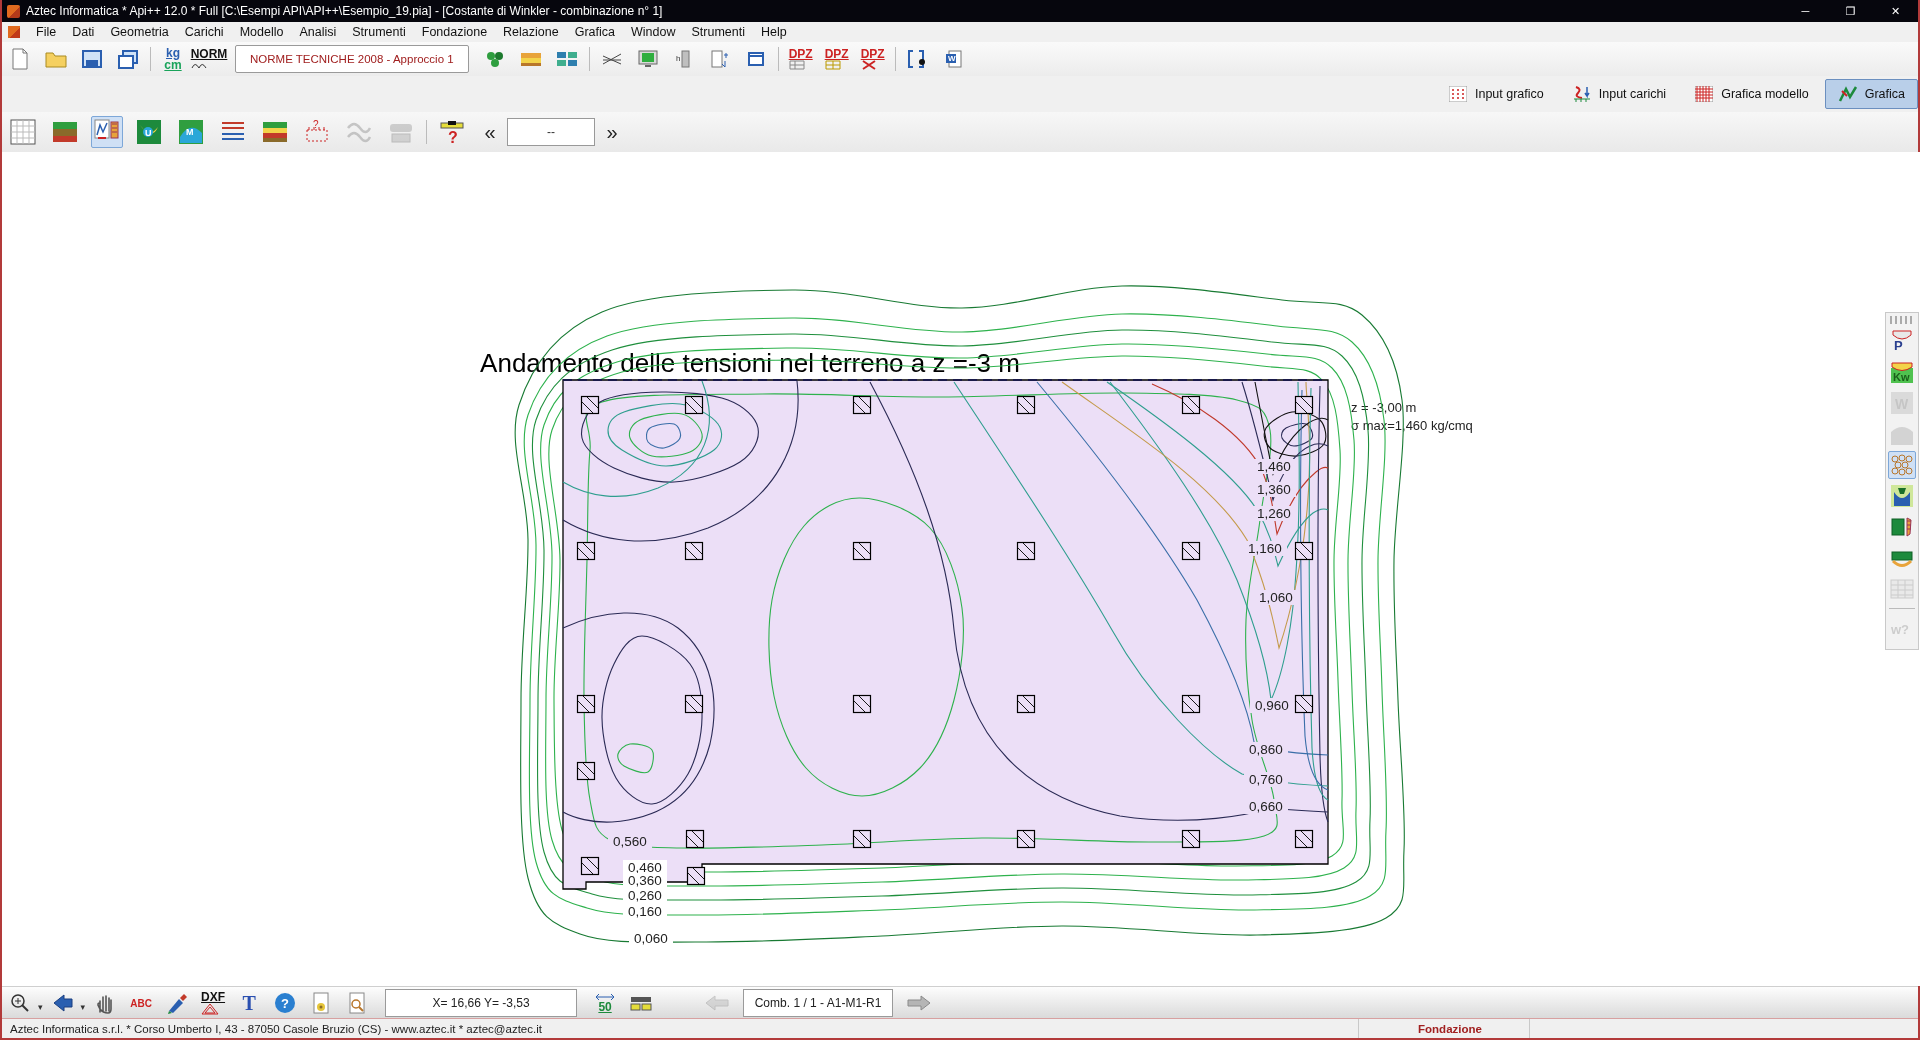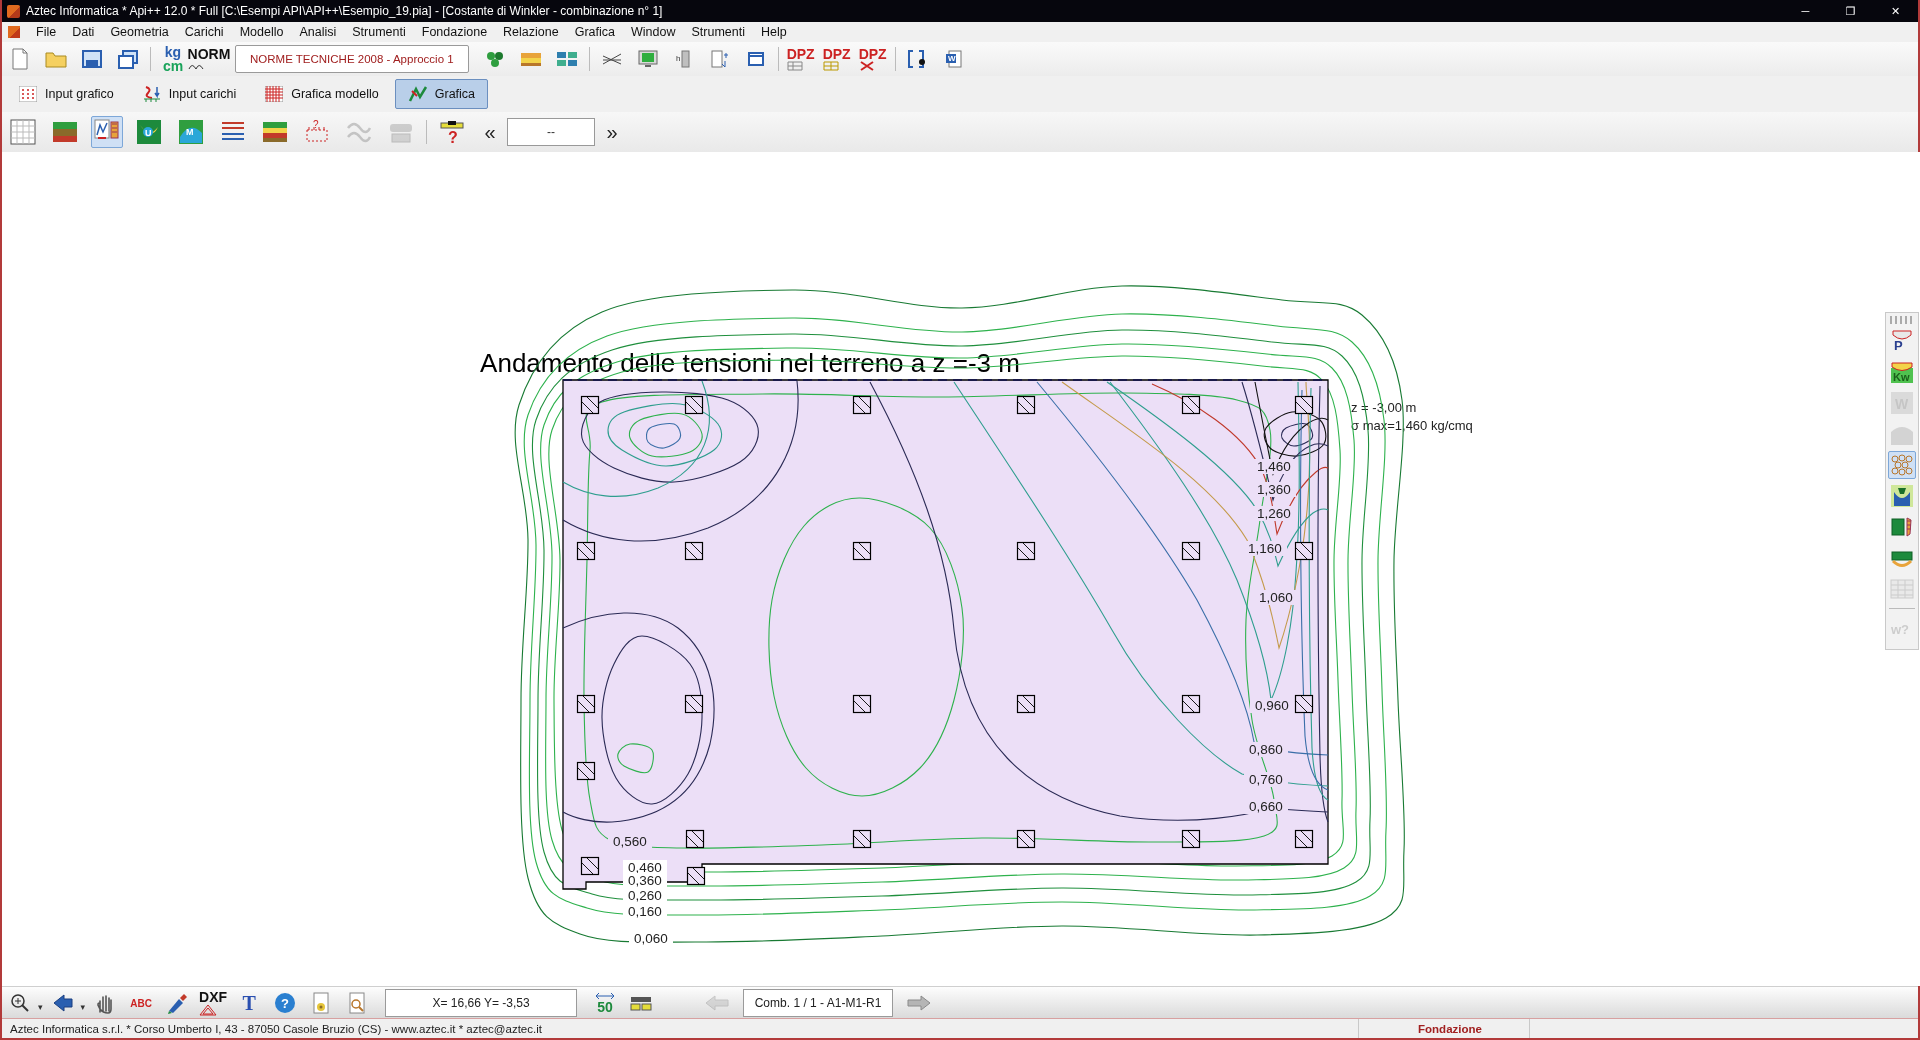--- a/index.html
+++ b/index.html
@@ -14,23 +14,23 @@
   #menubar{position:absolute;left:0;top:22px;width:100%;height:20px;background:#f0f0f0;display:flex;align-items:center;font-size:12.5px;color:#111;border-bottom:1px solid #e3e3e3;}
   #menubar .appico2{width:12px;height:12px;margin:0 8px 0 6px;background:linear-gradient(135deg,#e06a1f 55%,#c03a1a 55%);}
   #menubar .mitem{padding:0 8px;}
   
   #toolbar-main{position:absolute;left:0;top:42px;width:100%;height:34px;background:linear-gradient(#fafafa,#ececec);display:flex;align-items:center;border-bottom:1px solid #dcdcdc;}
   .ico{width:26px;height:26px;margin:0 5px;display:flex;align-items:center;justify-content:center;position:relative;}
   .ico svg{display:block;}
   .vsep{width:1px;height:24px;background:#bbb;margin:0 4px;}
   .disabled{opacity:.42;filter:grayscale(1);}
   #norme-btn{height:26px;margin:0 8px;padding:0 14px;background:#fff;border:1px solid #9a9a9a;border-radius:2px;color:#a12020;font-size:11.5px;display:flex;align-items:center;}
-  .tinytxt{font-size:14px;font-weight:bold;line-height:1;}
-  
-  #tabbar{position:absolute;left:0;top:76px;width:100%;height:36px;background:#f0f0f0;display:flex;align-items:center;border-bottom:1px solid #dfdfdf;}
+  .tinytxt{font-size:12px;font-weight:bold;line-height:1;text-decoration:underline;}
+  
+  #tabbar{position:absolute;left:0;top:76px;width:100%;height:36px;background:#f0f0f0;display:flex;align-items:center;border-bottom:1px solid #dfdfdf;justify-content:flex-end;}
   .tab{height:28px;margin-left:4px;padding:0 12px;display:flex;align-items:center;gap:7px;font-size:12.5px;color:#111;}
   .tab.sel{background:#b9cfe9;border:1px solid #6b8fbf;border-radius:2px;}
   .tabico{width:20px;height:20px;display:flex;align-items:center;justify-content:center;}
   
   #toolbar-view{position:absolute;left:0;top:112px;width:100%;height:40px;background:linear-gradient(#f7f7f7,#e9e9e9);display:flex;align-items:center;border-bottom:1px solid #cfcfcf;}
   .ico2{width:30px;height:30px;margin:0 5px;display:flex;align-items:center;justify-content:center;border:1px solid transparent;}
   .ico2.sel{background:#cfe0f5;border:1px solid #7da7d8;border-radius:2px;}
   .navbtn{font-size:20px;color:#222;width:34px;height:28px;display:flex;align-items:center;justify-content:center;}
   #nav-value{width:86px;height:26px;background:#fff;border:1px solid #999;display:flex;align-items:center;justify-content:center;font-size:12px;color:#333;}
   

